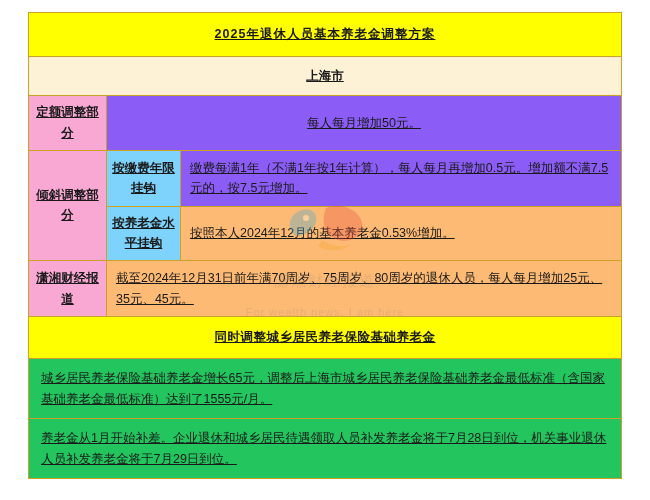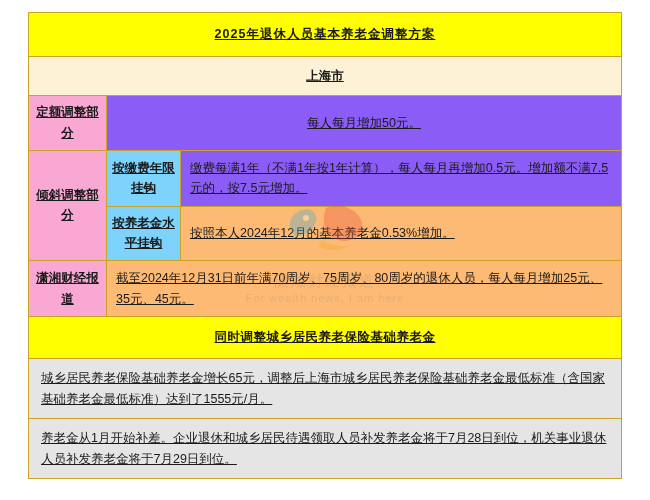--- a/index.html
+++ b/index.html
@@ -35,21 +35,21 @@
     text-align: center;
     color: rgba(120,120,120,0.18);
     font-size: 15px;
     letter-spacing: 2px;
     white-space: nowrap;
   }
   .wm-text .sub {
     display: block;
     font-size: 11px;
     letter-spacing: 1px;
-    margin-top: 1px;
+    margin-top: 15px;
   }
   .wm-logo {
     position: absolute;
     left: 50%;
     top: 196px;
     transform: translateX(-50%);
     opacity: 0.30;
   }
 
   table.doc {
@@ -117,21 +117,21 @@
   .section-cell {
     background: #ffff00;
     text-align: center;
     font-size: 17px;
     font-weight: bold;
     color: #000;
     padding: 10px 6px !important;
     letter-spacing: 0.5px;
   }
   .note-cell {
-    background: #e5e5e5;
+    background: #22c55e;
     text-align: left;
     font-size: 12.5px;
     line-height: 1.75;
   }
   .note-cell.pad {
     padding: 9px 12px !important;
   }
 </style>
 </head>
 <body>

